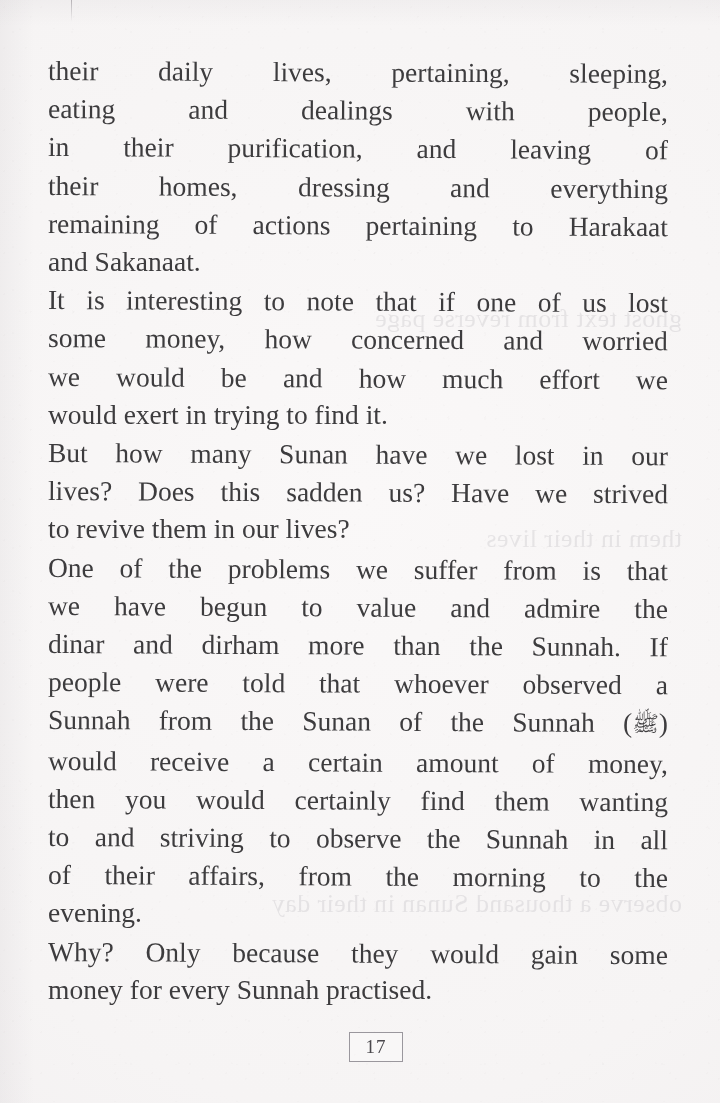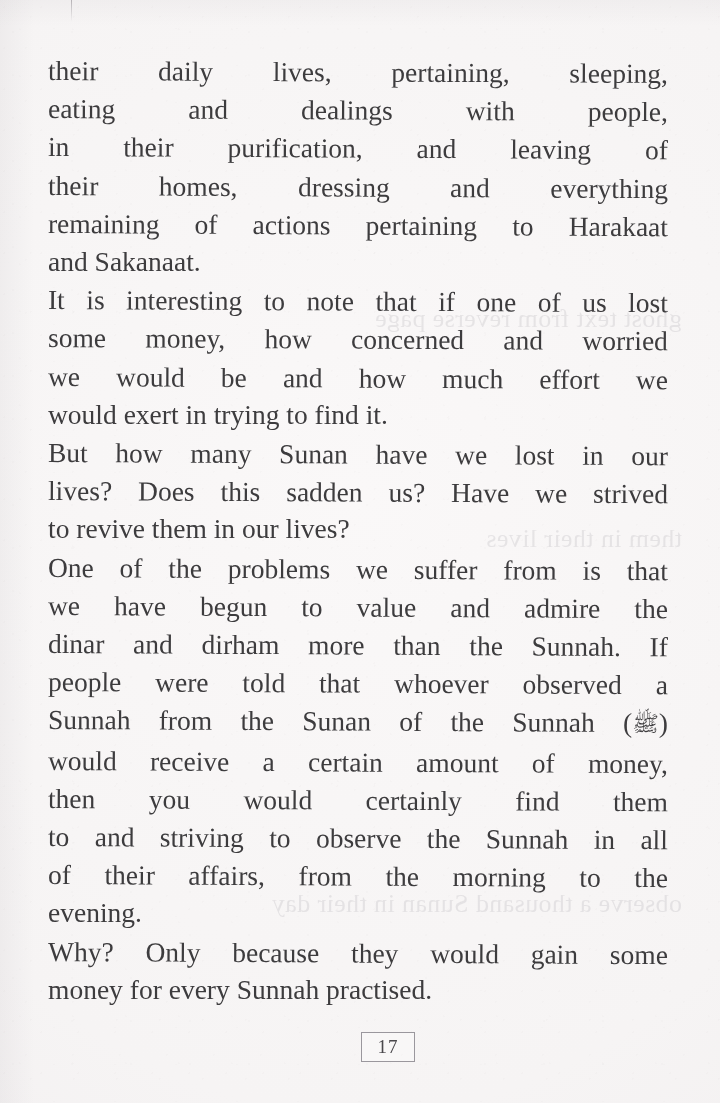--- a/index.html
+++ b/index.html
@@ -117,21 +117,21 @@
   .pbuh {
     font-style: normal;
     font-size: 22px;
     letter-spacing: -0.5px;
     display: inline-block;
     transform: translateY(-1px);
   }
 
   .page-number-box {
     position: absolute;
-    left: 361px;
+    left: 349px;
     top: 1032px;
     width: 52px;
     height: 28px;
     border: 1.4px solid #9a979d;
     display: flex;
     align-items: center;
     justify-content: center;
     color: #4a484c;
     font-size: 19px;
     letter-spacing: 1px;
@@ -331,20 +331,21 @@
         <span>of</span>
         <span>money,</span>
       </span>
       <span class="ln j skew" style="transform:rotate(0.3deg)">
         <span>then</span>
         <span>you</span>
         <span>would</span>
         <span>certainly</span>
         <span>find</span>
         <span>them</span>
+        <span>wanting</span>
       </span>
       <span class="ln j skew" style="transform:rotate(0.3deg)">
         <span>to</span>
         <span>and</span>
         <span>striving</span>
         <span>to</span>
         <span>observe</span>
         <span>the</span>
         <span class="it">Sunnah</span>
         <span>in</span>

